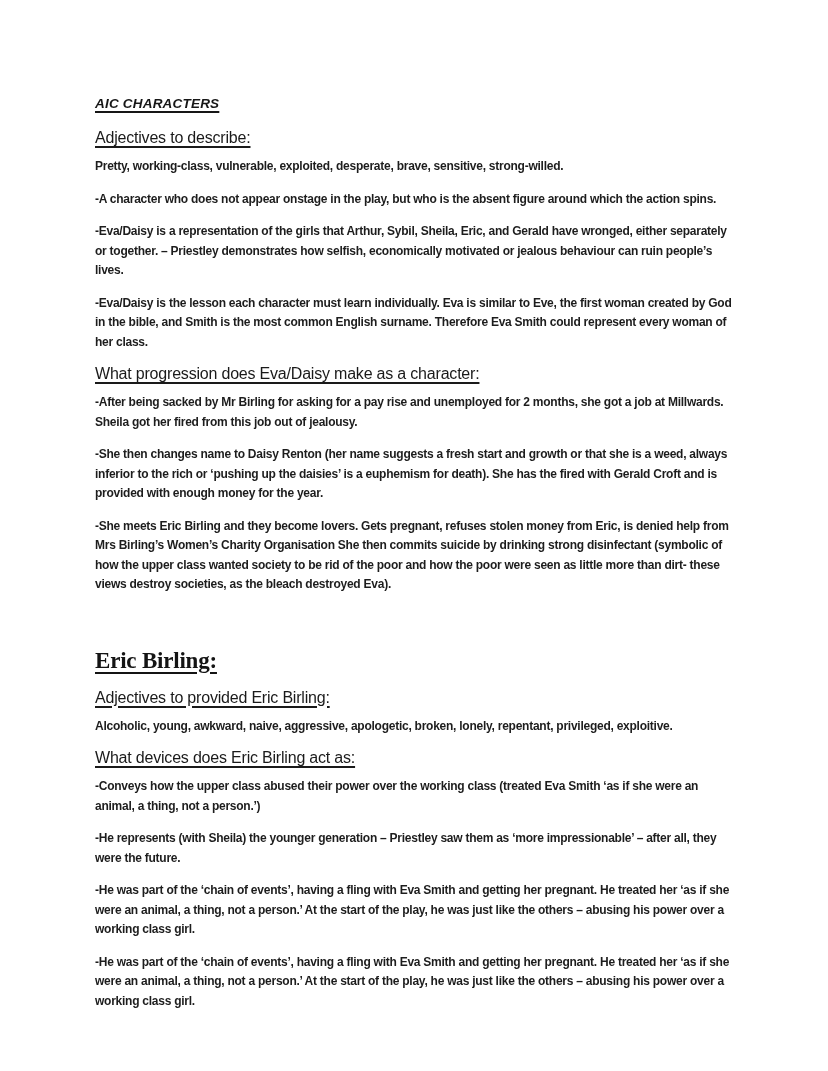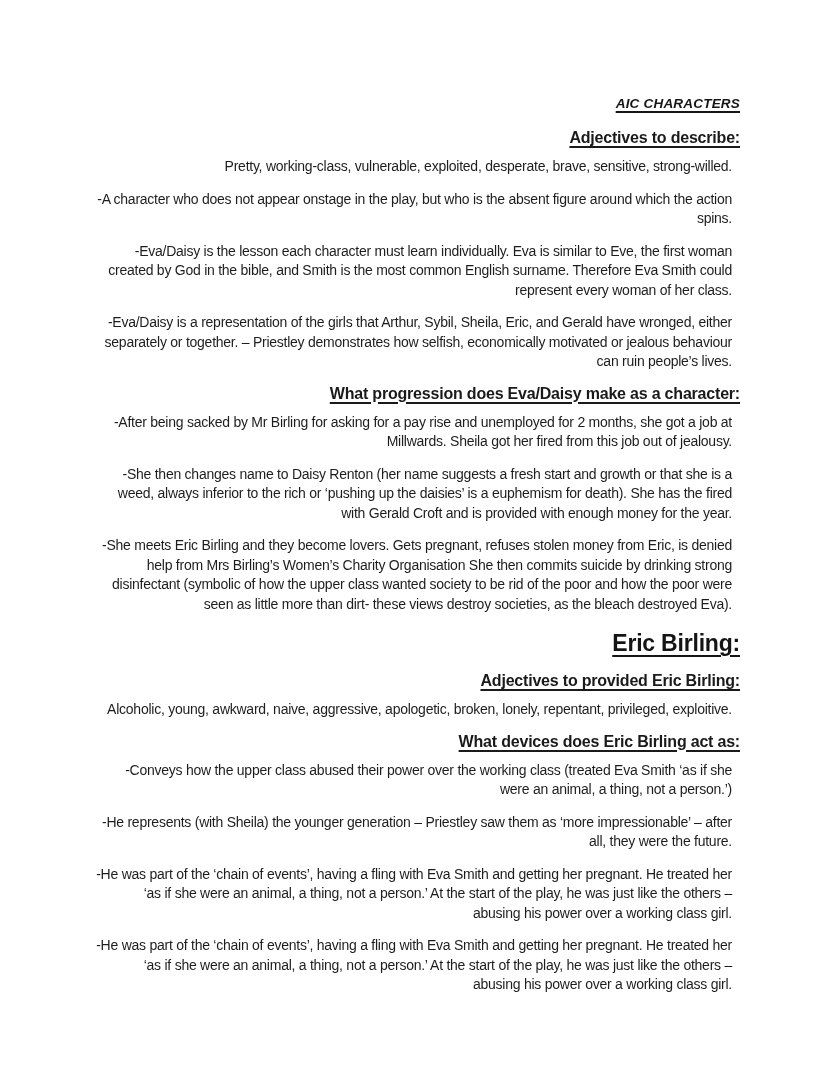--- a/index.html
+++ b/index.html
@@ -14,21 +14,20 @@
     color: #1b1b1b;
     -webkit-font-smoothing: antialiased;
   }
   .page {
     box-sizing: border-box;
     width: 828px;
     height: 1071px;
     padding: 96px 88px 40px 95px;
     overflow: hidden;
     background: #ffffff;
-    text-align: right;
   }
   .doc-label {
     font-size: 13.5px;
     font-weight: 700;
     font-style: italic;
     text-decoration: underline;
     text-decoration-thickness: 1.5px;
     text-underline-offset: 3px;
     letter-spacing: 0.2px;
     margin: 0 0 18px 0;
@@ -38,59 +37,61 @@
     font-size: 23px;
     font-weight: 700;
     letter-spacing: -0.2px;
     text-decoration: underline;
     text-decoration-thickness: 2px;
     text-underline-offset: 4px;
     margin: 0 0 15px 0;
     color: #141414;
   }
   .section-heading.second {
-    margin-top: 16px;
+    margin-top: 53px;
+    font-family: Liberation Serif, serif;
   }
   .subheading {
     font-size: 16px;
-    font-weight: 700;
+    font-weight: 400;
     letter-spacing: -0.2px;
     text-decoration: underline;
     text-decoration-thickness: 1.5px;
     text-underline-offset: 3px;
     margin: 13px 0 10px 0;
     color: #1a1a1a;
   }
   .para {
-    font-size: 14px;
+    font-size: 12px;
     line-height: 19.5px;
     letter-spacing: -0.25px;
     margin: 0 8px 13px 0;
     max-width: 648px;
     color: #1d1d1d;
+    font-weight: bold;
   }
 </style>
 </head>
 <body>
 
 <div class="page">
 
   <div class="doc-label">AIC CHARACTERS</div>
 
 
   <h2 class="subheading">Adjectives to describe:</h2>
 
   <p class="para">Pretty, working-class, vulnerable, exploited, desperate, brave, sensitive, strong-willed.</p>
 
 
   <p class="para">-A character who does not appear onstage in the play, but who is the absent figure around which the action spins.</p>
 
+  <p class="para">-Eva/Daisy is a representation of the girls that Arthur, Sybil, Sheila, Eric, and Gerald have wronged, either separately or together. – Priestley demonstrates how selfish, economically motivated or jealous behaviour can ruin people’s lives.</p>
+
   <p class="para">-Eva/Daisy is the lesson each character must learn individually.  Eva is similar to Eve, the first woman created by God in the bible, and Smith is the most common English surname. Therefore Eva Smith could represent every woman of her class.</p>
-
-  <p class="para">-Eva/Daisy is a representation of the girls that Arthur, Sybil, Sheila, Eric, and Gerald have wronged, either separately or together. – Priestley demonstrates how selfish, economically motivated or jealous behaviour can ruin people’s lives.</p>
 
   <h2 class="subheading">What progression does Eva/Daisy make as a character:</h2>
 
   <p class="para">-After being sacked by Mr Birling for asking for a pay rise and unemployed for 2 months, she got a job at Millwards. Sheila got her fired from this job out of jealousy.</p>
 
   <p class="para">-She then changes name to Daisy Renton (her name suggests a fresh start and growth or that she is a weed, always inferior to the rich or ‘pushing up the daisies’ is a euphemism for death). She has the fired with Gerald Croft and is provided with enough money for the year.</p>
 
   <p class="para">-She meets Eric Birling and they become lovers. Gets pregnant, refuses stolen money from Eric, is denied help from Mrs Birling’s Women’s Charity Organisation She then commits suicide by drinking strong disinfectant (symbolic of how the upper class wanted society to be rid of the poor and how the poor were seen as little more than dirt- these views destroy societies, as the bleach destroyed Eva).</p>
 
   <h1 class="section-heading second">Eric Birling:</h1>

